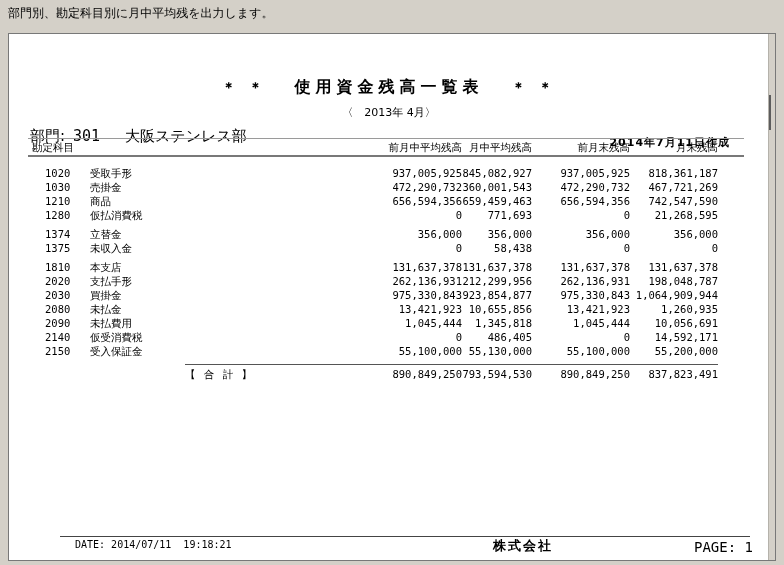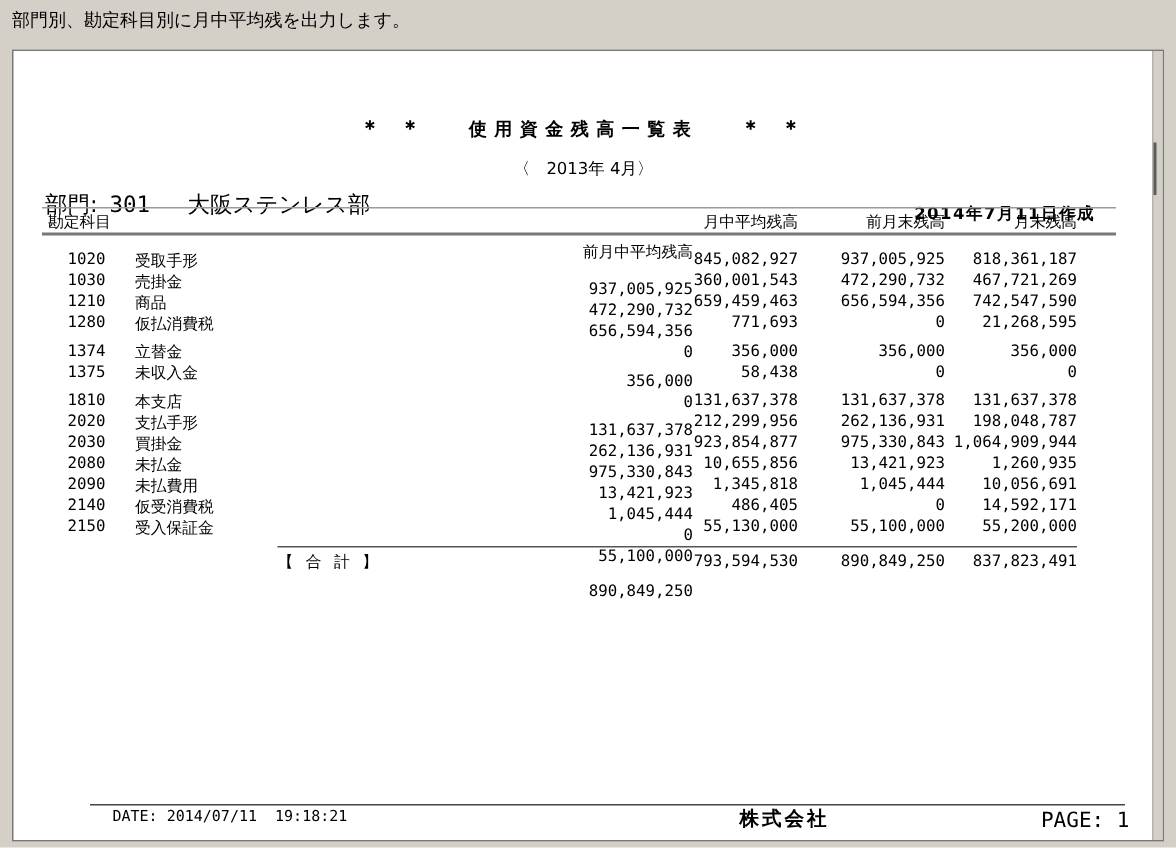--- a/index.html
+++ b/index.html
@@ -32,21 +32,21 @@
     background:#5c5c5c;
   }
 
   .page { position:absolute; left:1px; top:1px; width:758px; height:524px; }
 
   .title-row {
     position:absolute; left:0; top:42px; width:100%;
     display:flex; justify-content:center; align-items:center; gap:28px;
   }
   .title-stars { font-size:14px; font-weight:bold; letter-spacing:4px; white-space:pre; }
-  .report-title { font-size:12px; font-weight:bold; letter-spacing:5px; }
+  .report-title { font-size:16px; font-weight:bold; letter-spacing:5px; }
 
   .period-row {
     position:absolute; left:0; top:70px; width:100%;
     text-align:center; font-size:11px; white-space:pre;
   }
   .created-date {
     position:absolute; right:38px; top:76px;
     font-size:11px; font-weight:bold; letter-spacing:1px;margin-top:24px;
   }
   .dept-row { position:absolute; left:0; top:92px; width:100%; height:13px; font-size:15px; }
@@ -58,21 +58,21 @@
   .rule-header-top   { left:18px; top:103px; width:716px; height:1px; background:#9a9a9a; }
   .rule-header-bottom{ left:18px; top:120px; width:716px; height:2px; background:#787878; }
   .rule-total-top    { left:175px; top:329px; width:533px; height:1px; background:#555; }
   .rule-footer       { left:50px;  top:501px; width:690px; height:1px; background:#444; }
 
   .hrow { position:absolute; left:0; top:106px; width:100%; height:14px; }
   .cell { position:absolute; top:0; font-size:10.5px; white-space:pre;
           font-family:"DejaVu Sans Mono","Liberation Mono",monospace; }
   .h-acct { left:22px; }
   .num { width:120px; text-align:right; }
-  .c1 { left:332px;margin-top:20px; } .c2 { left:402px; } .c3 { left:500px; } .c4 { left:588px; }
+  .c1 { left:332px; } .c2 { left:402px; } .c3 { left:500px; } .c4 { left:588px; }
 
   .rows { position:absolute; left:0; top:132px; width:100%; }
   .trow { position:relative; height:14px; }
   .trow.gap { margin-top:5px; }
   .code { left:35px; }
   .name { left:80px; }
 
   .total-row { position:absolute; left:0; top:333px; width:100%; height:14px; }
   .total-label { left:175px; letter-spacing:1px;text-align:center; }
 

